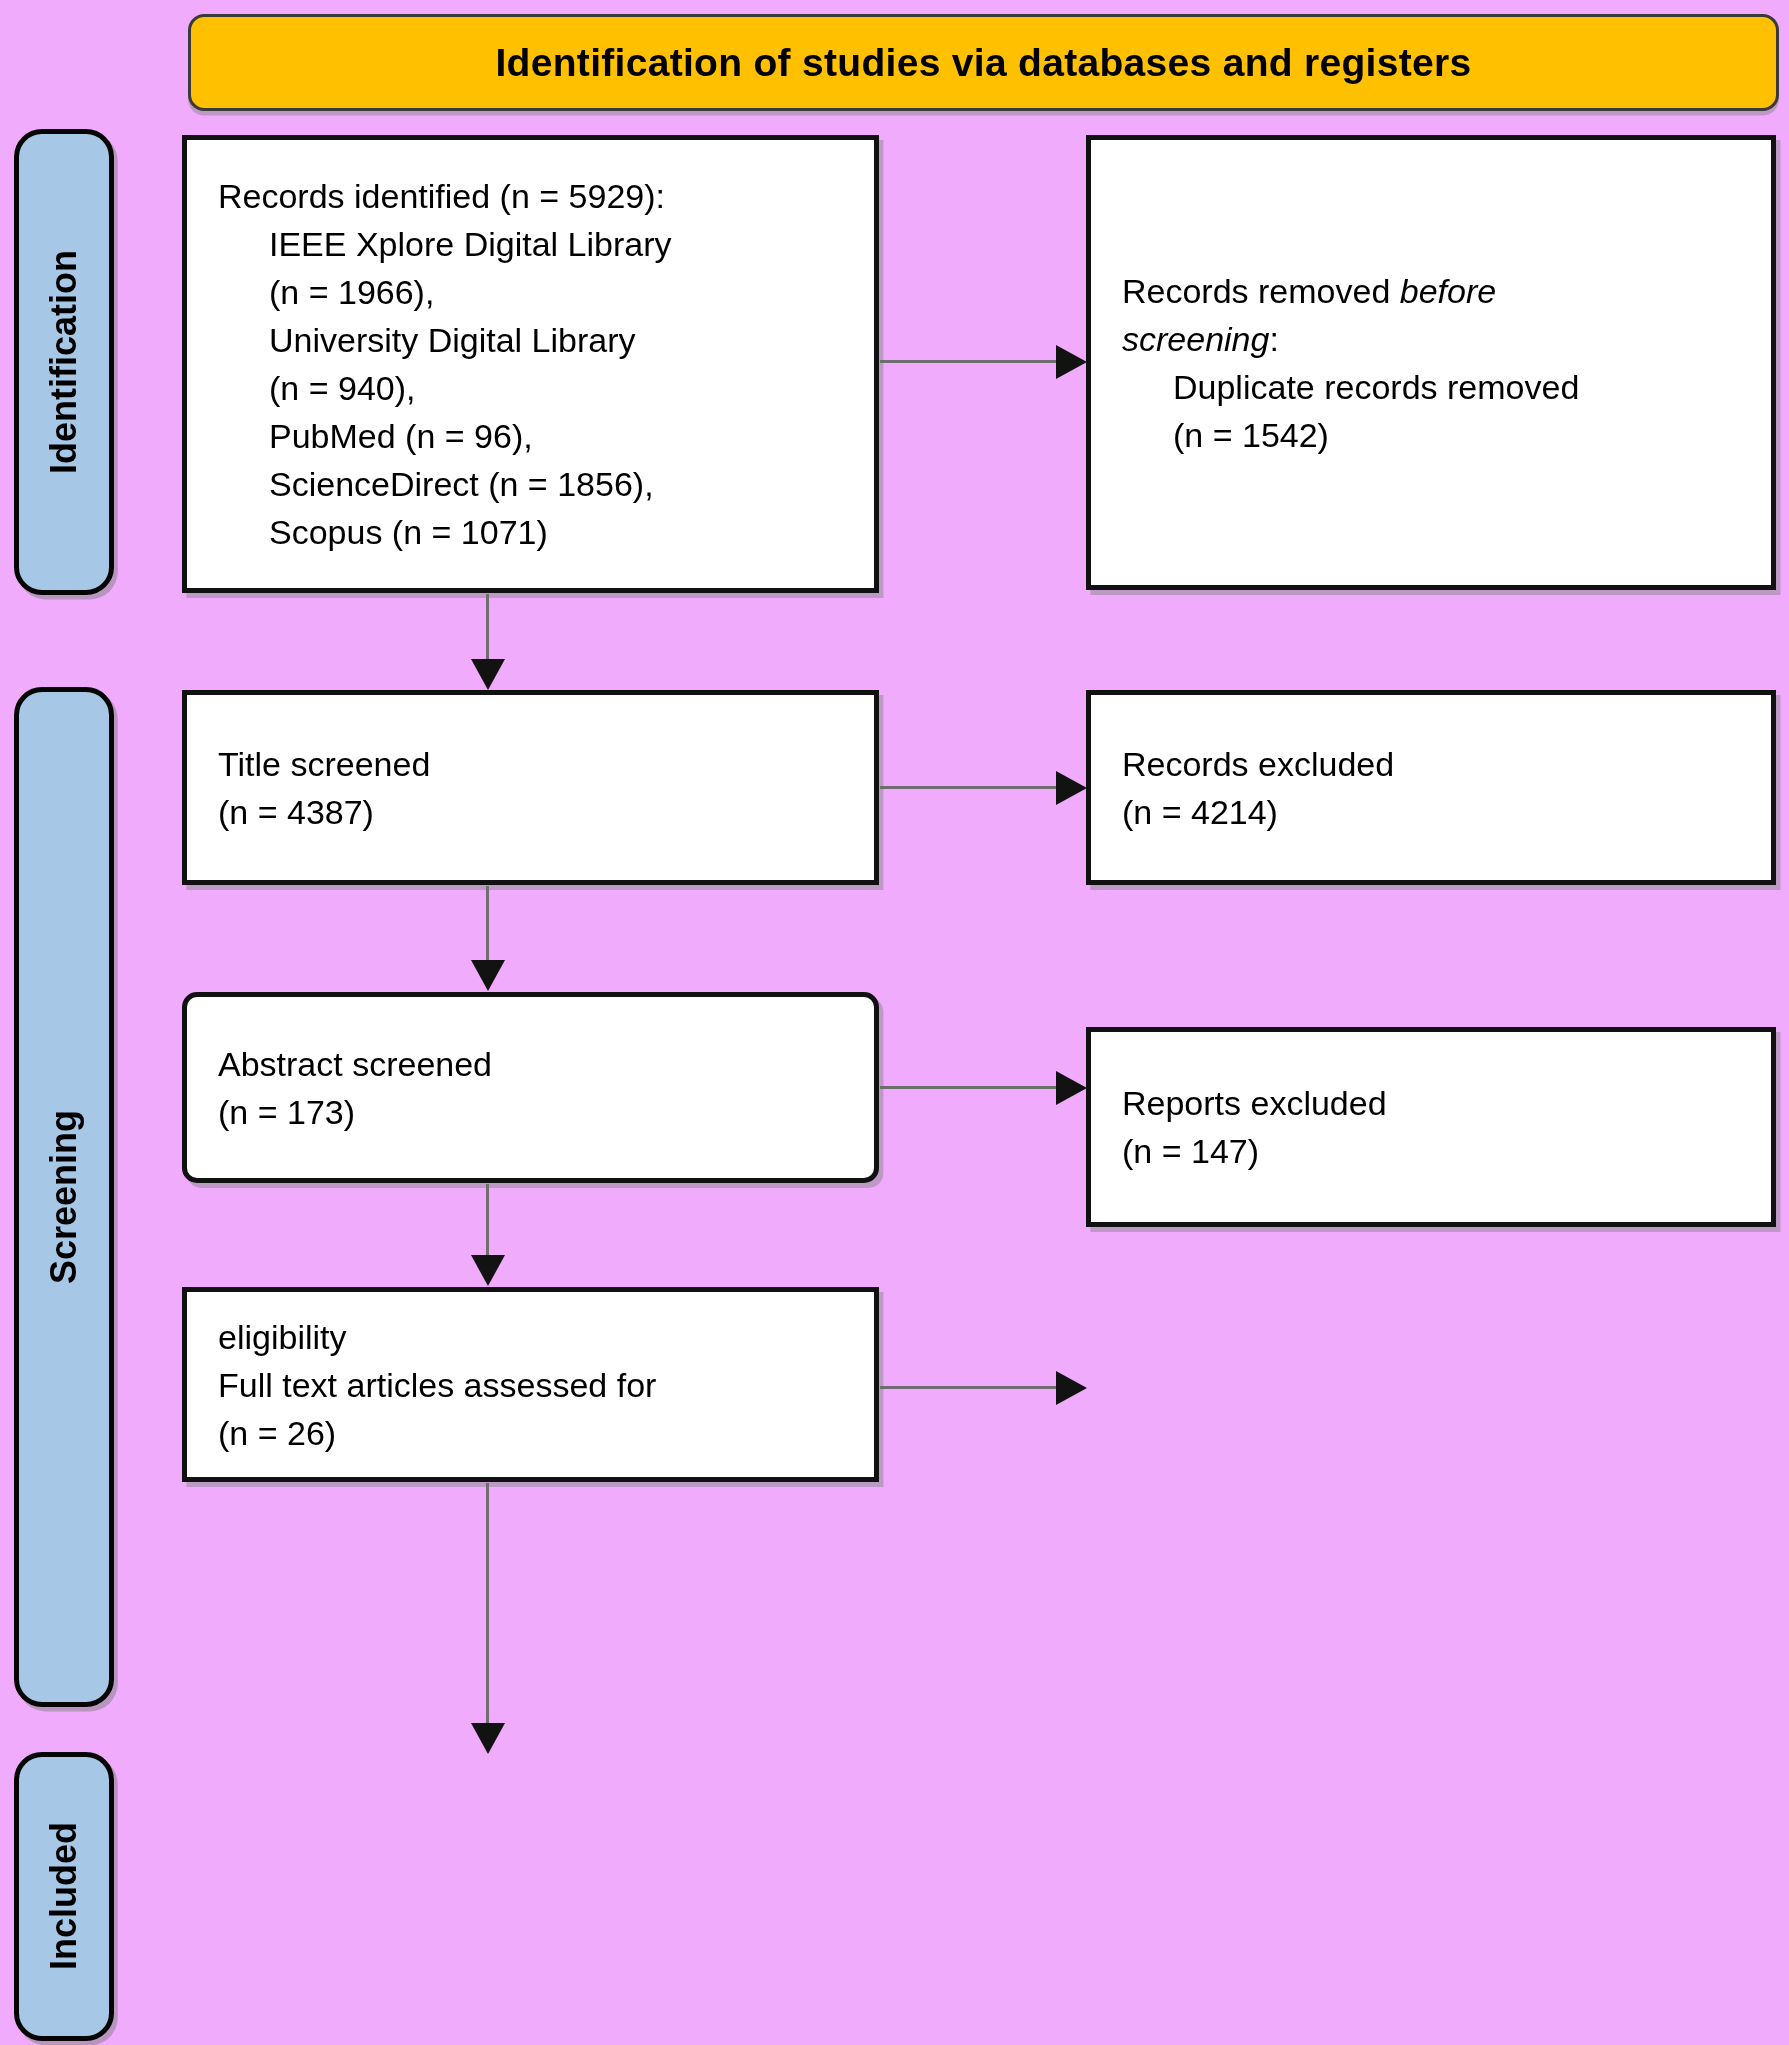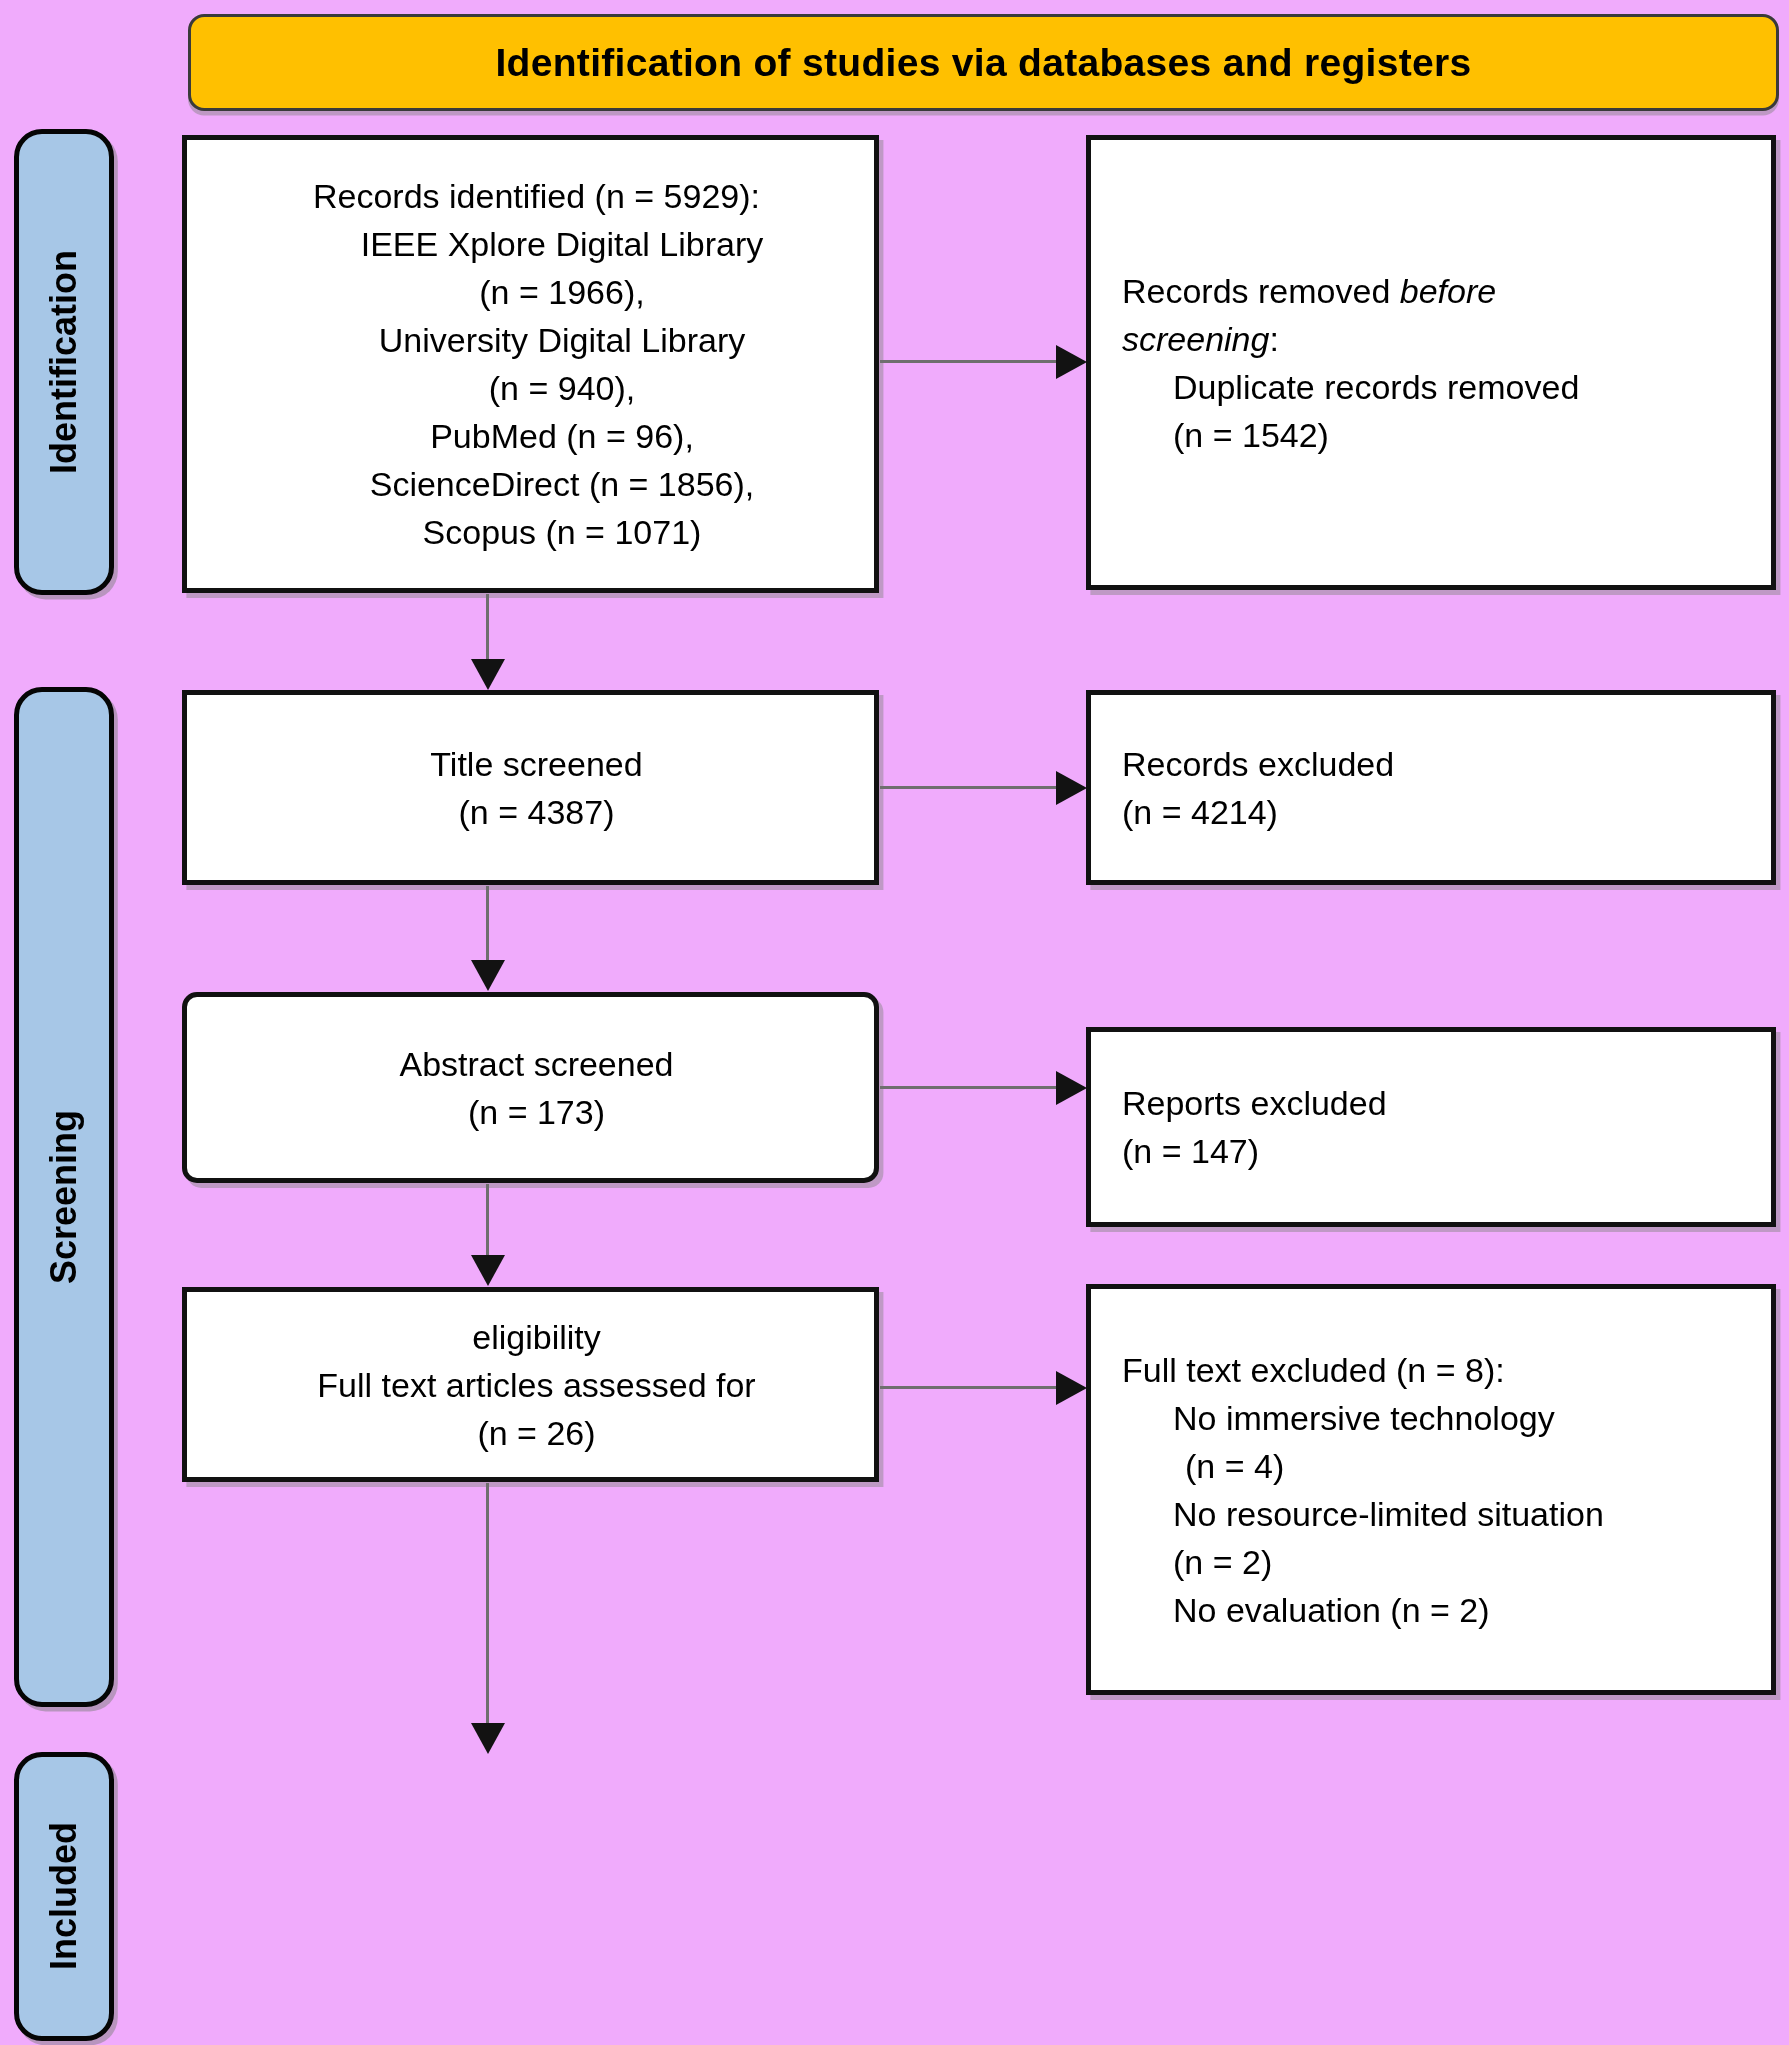--- a/index.html
+++ b/index.html
@@ -52,21 +52,21 @@
     position: absolute;
     background: #ffffff;
     border: 5.6px solid #111111;
     box-sizing: border-box;
     box-shadow: 4.4px 5px 0 rgba(130,130,130,0.45);
     display: flex; flex-direction: column; justify-content: center;
     padding: 15px 19px 15px 31px;
     font-size: 34px;
     line-height: 48px;
   }
-  .col-left  { left: 182px;  width: 697px; align-items: center; }
+  .col-left  { left: 182px;  width: 697px; }
   .col-right { left: 1086px; width: 690px; }
   .box-records-identified  { top: 135px;  height: 458px; }
   .box-title-screened      { top: 690px; height: 195px; }
   .box-abstract-screened   { top: 992px; height: 191px; border-radius: 15px; }
   .box-full-text-assessed  { top: 1287px; height: 195px; }
   .box-articles-included   { top: 1754px; height: 265px; }
   .box-records-removed     { top: 135px;  height: 455px; }
   .box-records-excluded    { top: 690px; height: 195px; }
   .box-reports-excluded    { top: 998px; height: 200px; margin-top: 29px; }
   .box-full-text-excluded  { top: 1284px; height: 411px; }
@@ -176,28 +176,20 @@
   <div class="box col-right box-records-excluded">
     <span class="line">Records excluded</span>
     <span class="line">(n = 4214)</span>
   </div>
 
   <div class="box col-right box-reports-excluded">
     <span class="line">Reports excluded</span>
     <span class="line">(n = 147)</span>
   </div>
 
-  <div class="box col-right box-full-text-excluded">
-    <span class="line">Full text excluded (n = 8):</span>
-    <span class="line indent">No immersive technology</span>
-    <span class="line indent-more">(n = 4)</span>
-    <span class="line indent">No resource-limited situation</span>
-    <span class="line indent">(n = 2)</span>
-    <span class="line indent">No evaluation (n = 2)</span>
-  </div>
 
   <div class="vline v-a-line"></div>
   <div class="head-down v-a-head"></div>
   <div class="vline v-b-line"></div>
   <div class="head-down v-b-head"></div>
   <div class="vline v-c-line"></div>
   <div class="head-down v-c-head"></div>
   <div class="vline v-d-line"></div>
   <div class="head-down v-d-head"></div>
 

